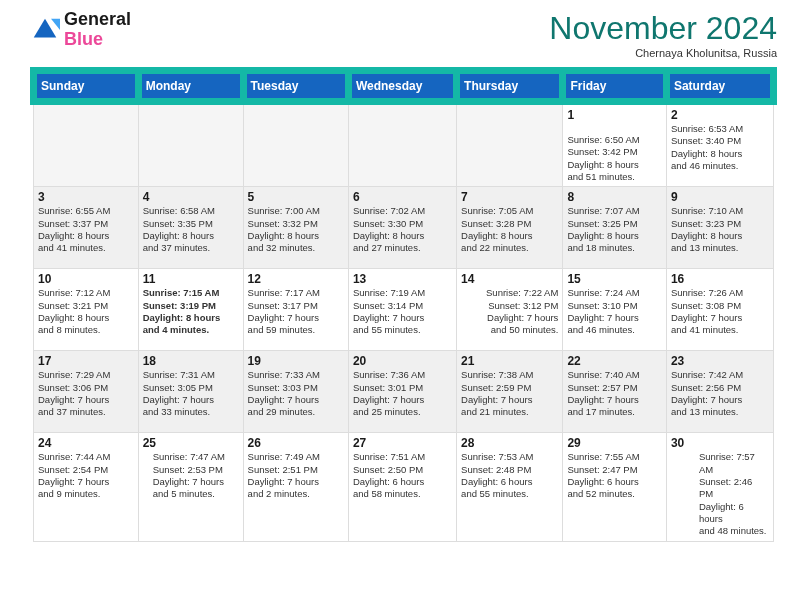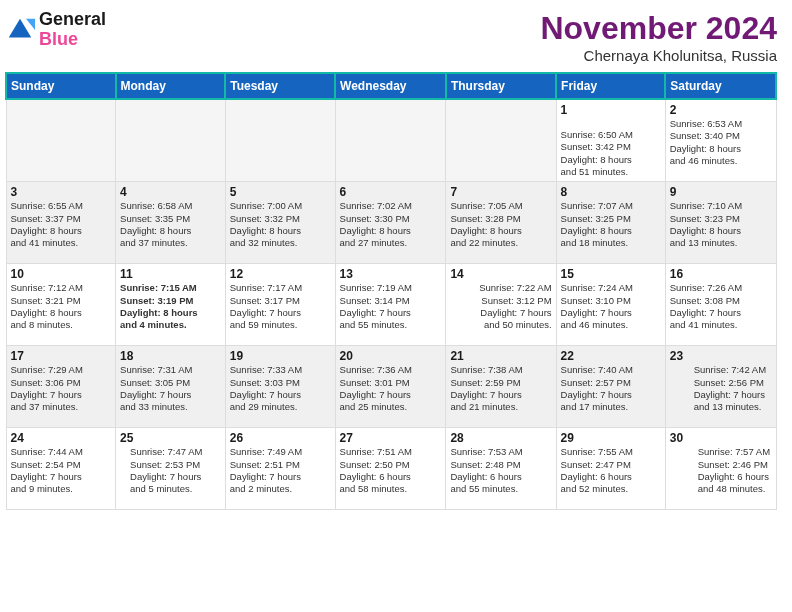--- a/index.html
+++ b/index.html
@@ -6,21 +6,21 @@
     body {
       width: 792px;
       height: 612px;
       font-family: Arial, sans-serif;
       background: #fff;
       overflow: hidden;
     }
     .container {
       width: 792px;
       height: 572px;
-      padding: 10px 15px 10px 5px;
+      padding: 10px 15px 10px 30px;
     }
     .header {
       display: flex;
       justify-content: space-between;
       align-items: flex-start;
       margin-bottom: 8px;
     }
     .logo {
       display: flex;
       align-items: center;
@@ -36,39 +36,39 @@
     .logo-text .blue { display: block; color: #ec4899; }
     .logo-icon {
       width: 30px;
       height: 30px;
     }
     .title-block {
       text-align: right;
     }
     .month-title {
       font-size: 32px;
-      font-weight: bold;
-      color: #701a75;
+      font-weight: normal;
+      color: #0f766e;
     }
     .location {
-      font-size: 15px;
+      font-size: 11px;
       color: #333;
     }
     .calendar {
       width: 100%;
       border-collapse: collapse;
     }
     .calendar th {
       background: #1565c0;
       color: #fff;
       font-size: 12px;
       font-weight: bold;
       padding: 5px 4px;
       text-align: left;
-      border: 2px solid #14b8a6;
+      border: 7px solid #14b8a6;
     }
     .calendar td {
       vertical-align: top;
       border: 1px solid #ddd;
       padding: 3px 4px;
       font-size: 10px;
       color: #333;
       background: #fff;
       width: 113px;
       height: 80px;
@@ -288,21 +288,21 @@
           </td>
           <td class="shaded">
             <span class="day-num">22</span>
             <div class="day-info" style="white-space: pre-line;">Sunrise: 7:40 AM
 Sunset: 2:57 PM
 Daylight: 7 hours
 and 17 minutes.</div>
           </td>
           <td class="shaded">
             <span class="day-num">23</span>
-            <div class="day-info" style="white-space: pre-line; margin-left: 24px;">Sunrise: 7:42 AM
+            <div class="day-info" style="white-space: pre-line;">Sunrise: 7:42 AM
 Sunset: 2:56 PM
 Daylight: 7 hours
 and 13 minutes.</div>
           </td>
         </tr>
         <tr class="week-row">
           <td>
             <span class="day-num">24</span>
             <div class="day-info" style="white-space: pre-line;">Sunrise: 7:44 AM
 Sunset: 2:54 PM

